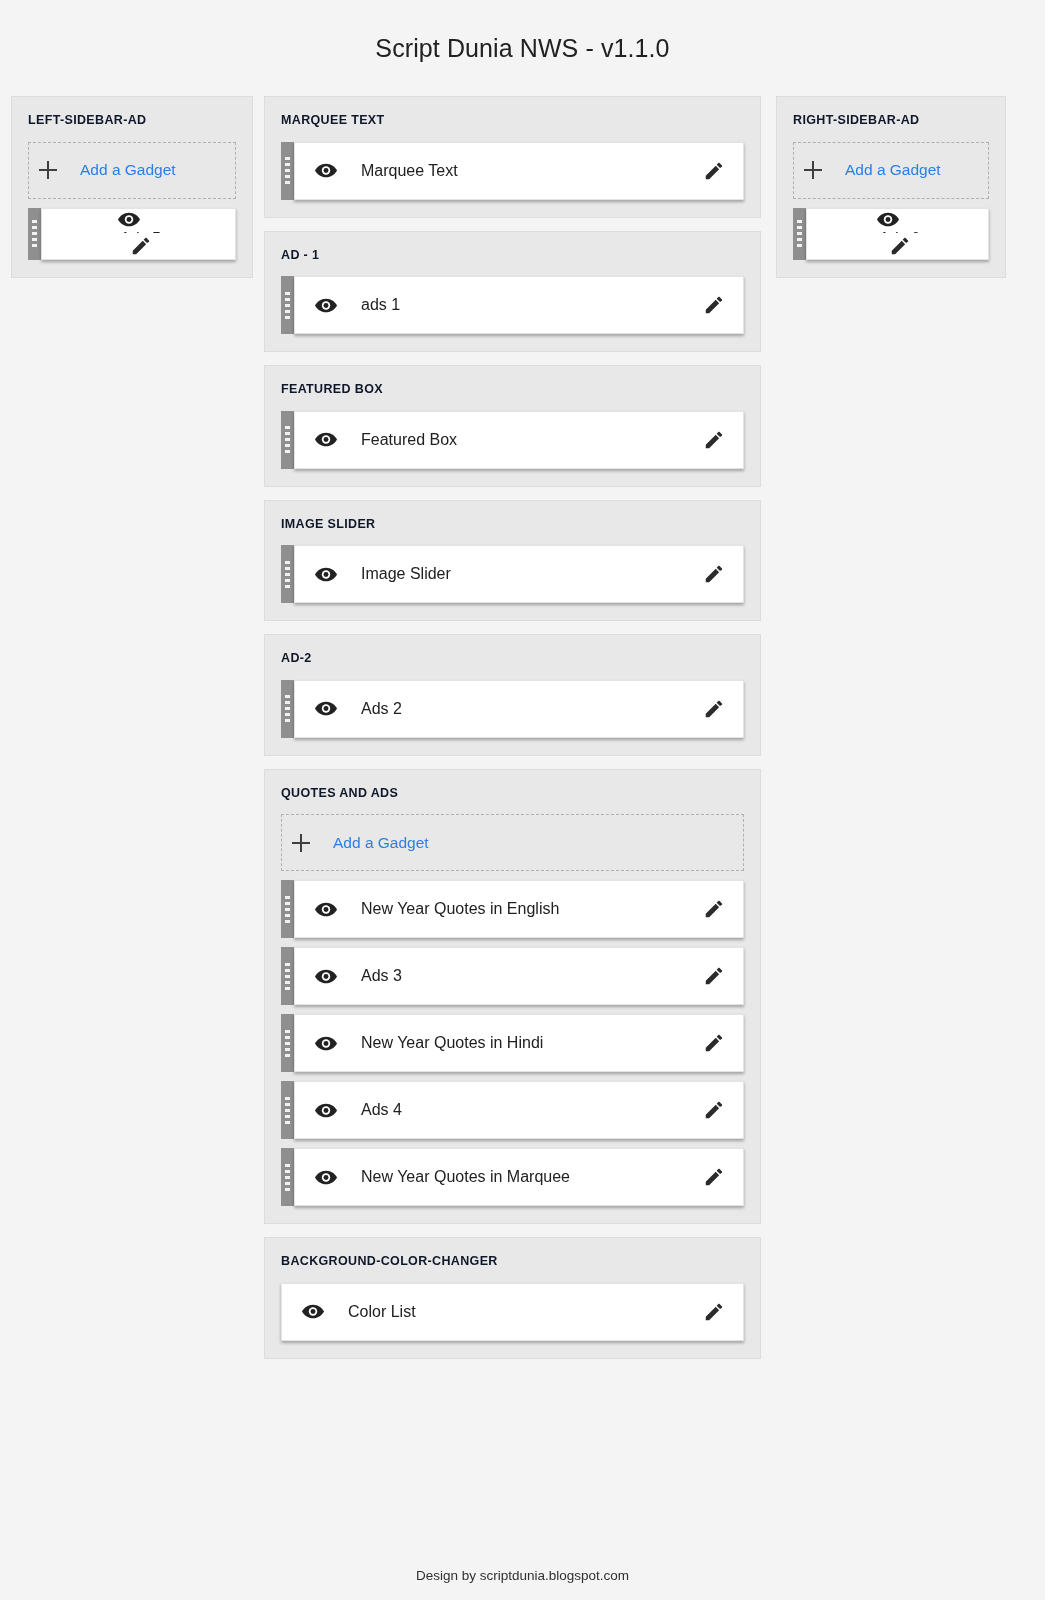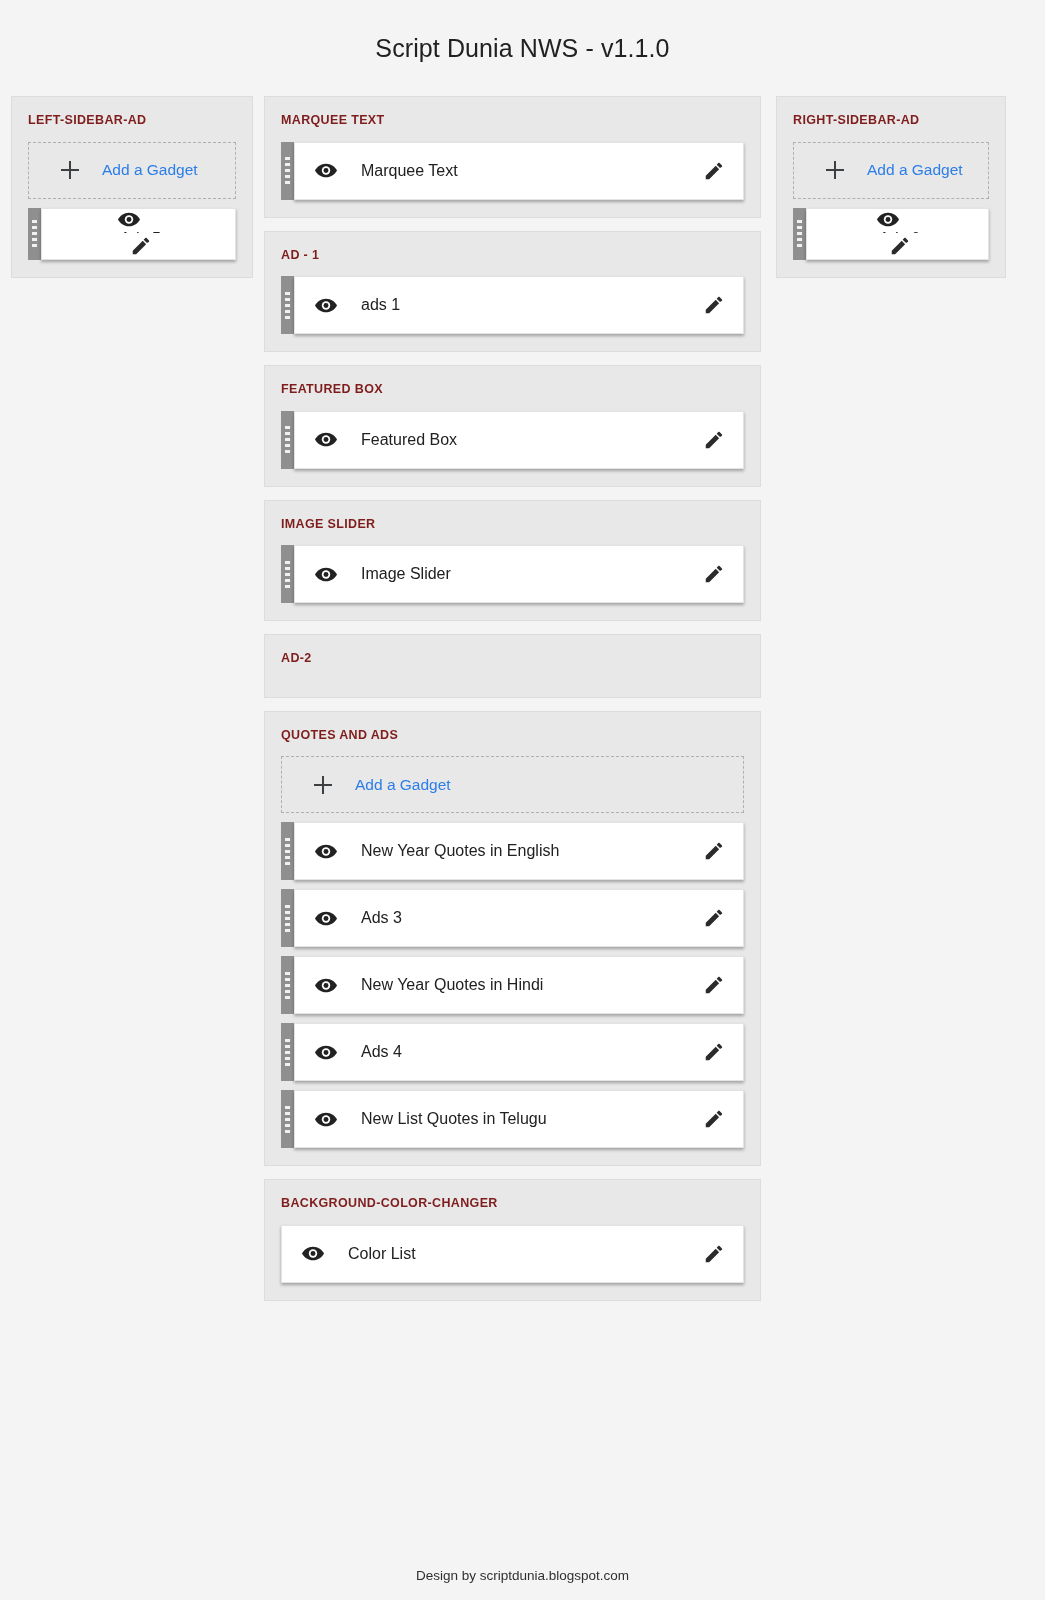--- a/index.html
+++ b/index.html
@@ -64,34 +64,34 @@
   .section {
     background: #e8e8e8;
     border: 1px solid #dcdcdc;
     padding: 17px 16px 17px 16px;
     margin-bottom: 13px;
   }
   .section-title {
     font-size: 12.5px;
     font-weight: bold;
     letter-spacing: 0.35px;
-    color: #7f1d1d;
+    color: #0f172a;
     margin-bottom: 15px;
     text-transform: uppercase;
     line-height: 1;
   }
 
   
   .add-gadget {
     border: 1px dashed #b0b0b0;
     background: transparent;
     height: 57px;
     display: flex;
     align-items: center;
-    padding-left: 31px;
+    padding-left: 9px;
     margin-bottom: 9px;
     cursor: pointer;
     user-select: none;
   }
   .add-gadget .plus {
     width: 20px;
     height: 20px;
     position: relative;
     flex: 0 0 auto;
     margin-right: 22px;
@@ -348,20 +348,44 @@
               <span class="edit-icon">
                 <svg width="22" height="22" viewBox="0 0 24 24" xmlns="http://www.w3.org/2000/svg">
                   <path d="M3 17.3V21h3.7L17.6 10.1l-3.7-3.7L3 17.3zM20.7 7.3c0.4-0.4 0.4-1 0-1.4l-2.6-2.6c-0.4-0.4-1-0.4-1.4 0l-1.8 1.8 3.7 3.7 2.1-1.5z" fill="#2b2b2b"></path>
                 </svg>
               </span>
             </div>
           </div>
         </div>
         <div class="section">
           <div class="section-title">AD-2</div>
+          <div class="gadget-wrap">
+            <div class="drag-handle">
+              <span></span>
+              <span></span>
+              <span></span>
+              <span></span>
+              <span></span>
+            </div>
+            <div class="gadget">
+              <span class="eye-icon">
+                <svg width="22" height="15" viewBox="0 0 24 16" xmlns="http://www.w3.org/2000/svg">
+                  <path d="M12 0.6C6.5 0.6 1.9 4 0 8c1.9 4 6.5 7.4 12 7.4S22.1 12 24 8C22.1 4 17.5 0.6 12 0.6z" fill="#222"></path>
+                  <circle cx="12" cy="8" r="4.6" fill="#fff"></circle>
+                  <circle cx="12" cy="8" r="2.7" fill="#222"></circle>
+                </svg>
+              </span>
+              <span class="gadget-label">Ads 2</span>
+              <span class="edit-icon">
+                <svg width="22" height="22" viewBox="0 0 24 24" xmlns="http://www.w3.org/2000/svg">
+                  <path d="M3 17.3V21h3.7L17.6 10.1l-3.7-3.7L3 17.3zM20.7 7.3c0.4-0.4 0.4-1 0-1.4l-2.6-2.6c-0.4-0.4-1-0.4-1.4 0l-1.8 1.8 3.7 3.7 2.1-1.5z" fill="#2b2b2b"></path>
+                </svg>
+              </span>
+            </div>
+          </div>
         </div>
         <div class="section">
           <div class="section-title">QUOTES AND ADS</div>
           <div class="add-gadget">
             <span class="plus"></span>
             <span class="ag-label">Add a Gadget</span>
           </div>
           <div class="gadget-wrap">
             <div class="drag-handle">
               <span></span>
@@ -467,21 +491,21 @@
               <span></span>
             </div>
             <div class="gadget">
               <span class="eye-icon">
                 <svg width="22" height="15" viewBox="0 0 24 16" xmlns="http://www.w3.org/2000/svg">
                   <path d="M12 0.6C6.5 0.6 1.9 4 0 8c1.9 4 6.5 7.4 12 7.4S22.1 12 24 8C22.1 4 17.5 0.6 12 0.6z" fill="#222"></path>
                   <circle cx="12" cy="8" r="4.6" fill="#fff"></circle>
                   <circle cx="12" cy="8" r="2.7" fill="#222"></circle>
                 </svg>
               </span>
-              <span class="gadget-label">New List Quotes in Telugu</span>
+              <span class="gadget-label">New Year Quotes in Marquee</span>
               <span class="edit-icon">
                 <svg width="22" height="22" viewBox="0 0 24 24" xmlns="http://www.w3.org/2000/svg">
                   <path d="M3 17.3V21h3.7L17.6 10.1l-3.7-3.7L3 17.3zM20.7 7.3c0.4-0.4 0.4-1 0-1.4l-2.6-2.6c-0.4-0.4-1-0.4-1.4 0l-1.8 1.8 3.7 3.7 2.1-1.5z" fill="#2b2b2b"></path>
                 </svg>
               </span>
             </div>
           </div>
         </div>
         <div class="section">
           <div class="section-title">BACKGROUND-COLOR-CHANGER</div>

